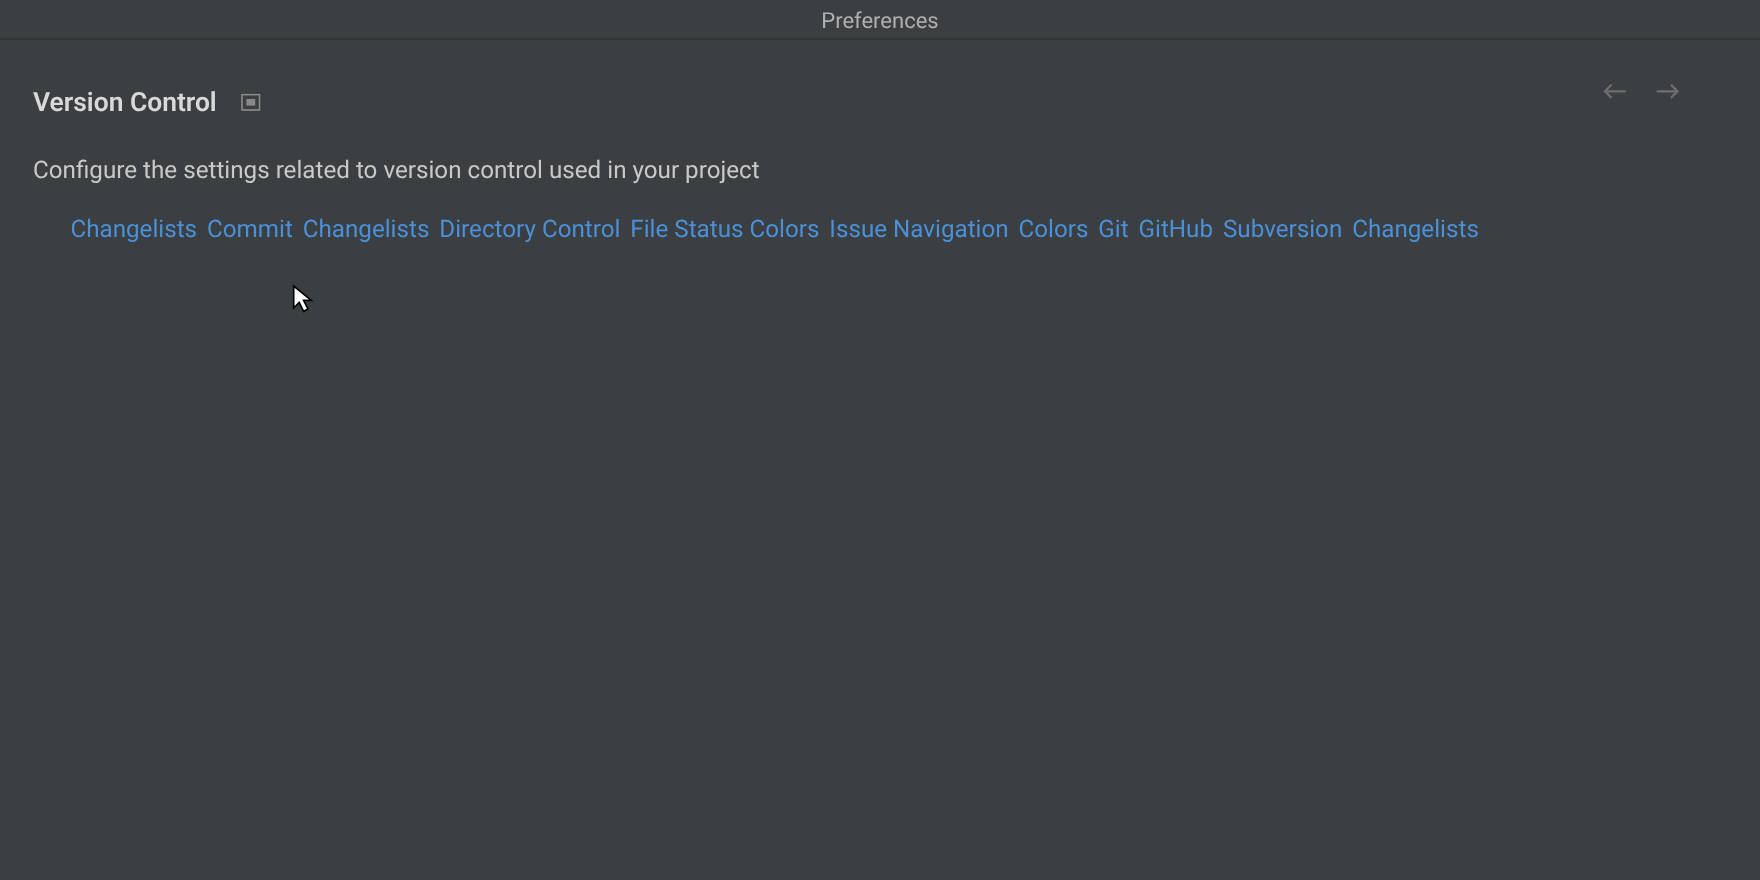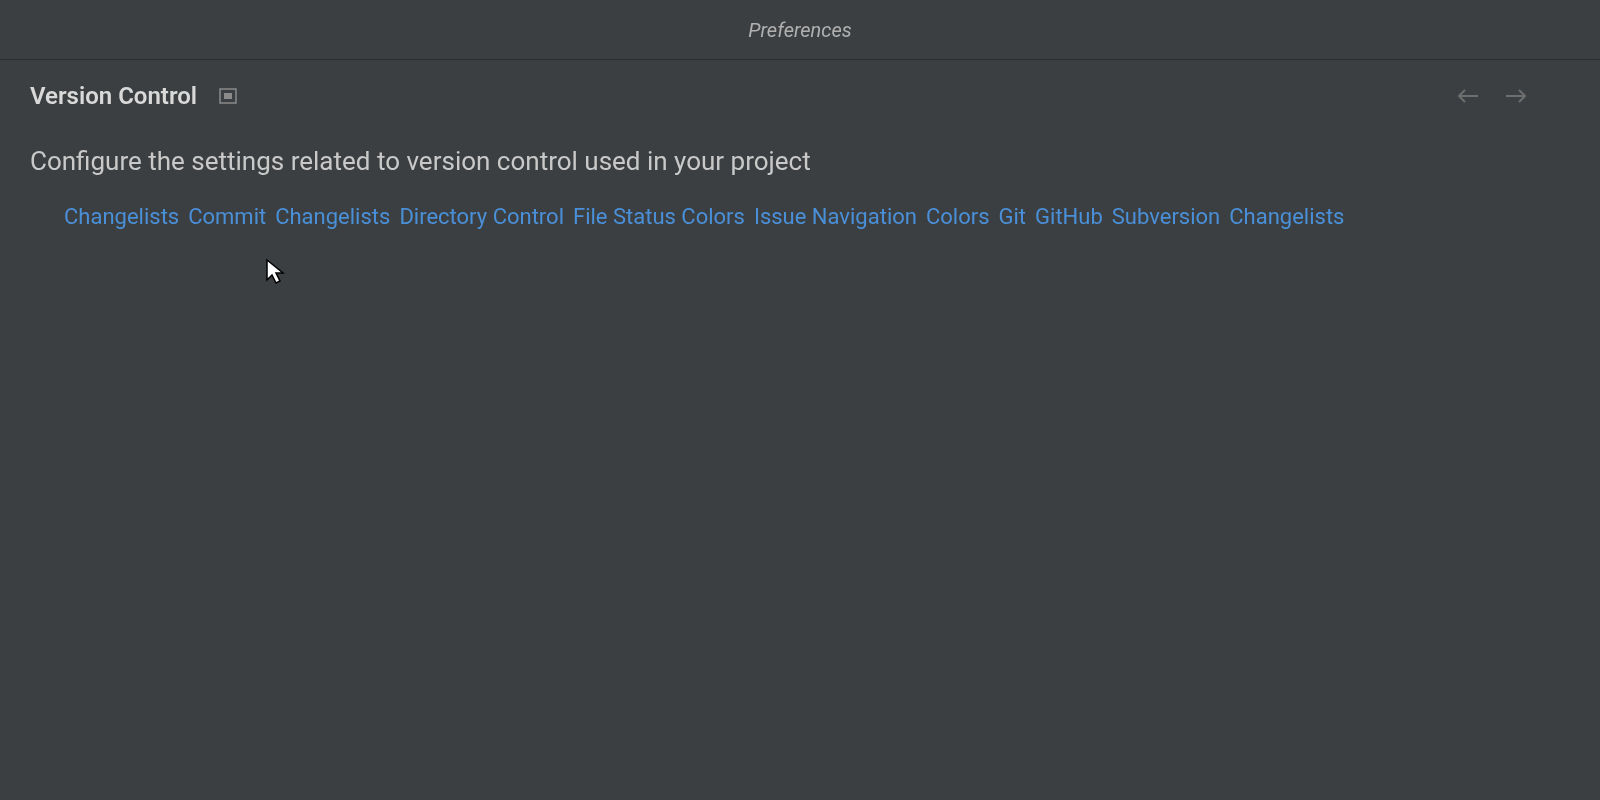--- a/index.html
+++ b/index.html
@@ -10,43 +10,43 @@
     }
     body {
       background-color: #3c3f41;
       color: #bbbbbb;
       width: 1600px;
       height: 800px;
       overflow: hidden;
       position: relative;
     }
     .header-bar {
-      height: 60px;
+      height: 36px;
       display: flex;
       align-items: center;
       justify-content: center;
       border-bottom: 1px solid #2b2d2f;
       background-color: #3c3f41;
-      font-style: italic;
     }
     .header-title {
       color: #b0b0b0;
       font-size: 20px;
       font-weight: 400;
     }
     .section-header {
       display: flex;
       align-items: center;
       justify-content: space-between;
       padding: 22px 30px 0 30px;
     }
     .section-header-left {
       display: flex;
       align-items: center;
       gap: 22px;
+      margin-top: 21px;
     }
     .section-title {
       color: #d9d9d9;
       font-size: 24px;
       font-weight: 600;
     }
     .scope-icon {
       width: 18px;
       height: 16px;
       display: inline-flex;
@@ -74,21 +74,21 @@
     .nav-arrow svg {
       width: 24px;
       height: 18px;
       stroke: #6e6e6e;
       fill: none;
       stroke-width: 2;
     }
     .description {
       padding: 36px 30px 18px 30px;
       color: #c9c9c9;
-      font-size: 26px;
+      font-size: 22px;
       font-weight: 400;
     }
     .link-list {
       padding: 10px 0 0 64px;
       display: flex;
       flex-direction: row;
       gap: 9px;
     }
     .link-item {
       color: #4a90d9;

